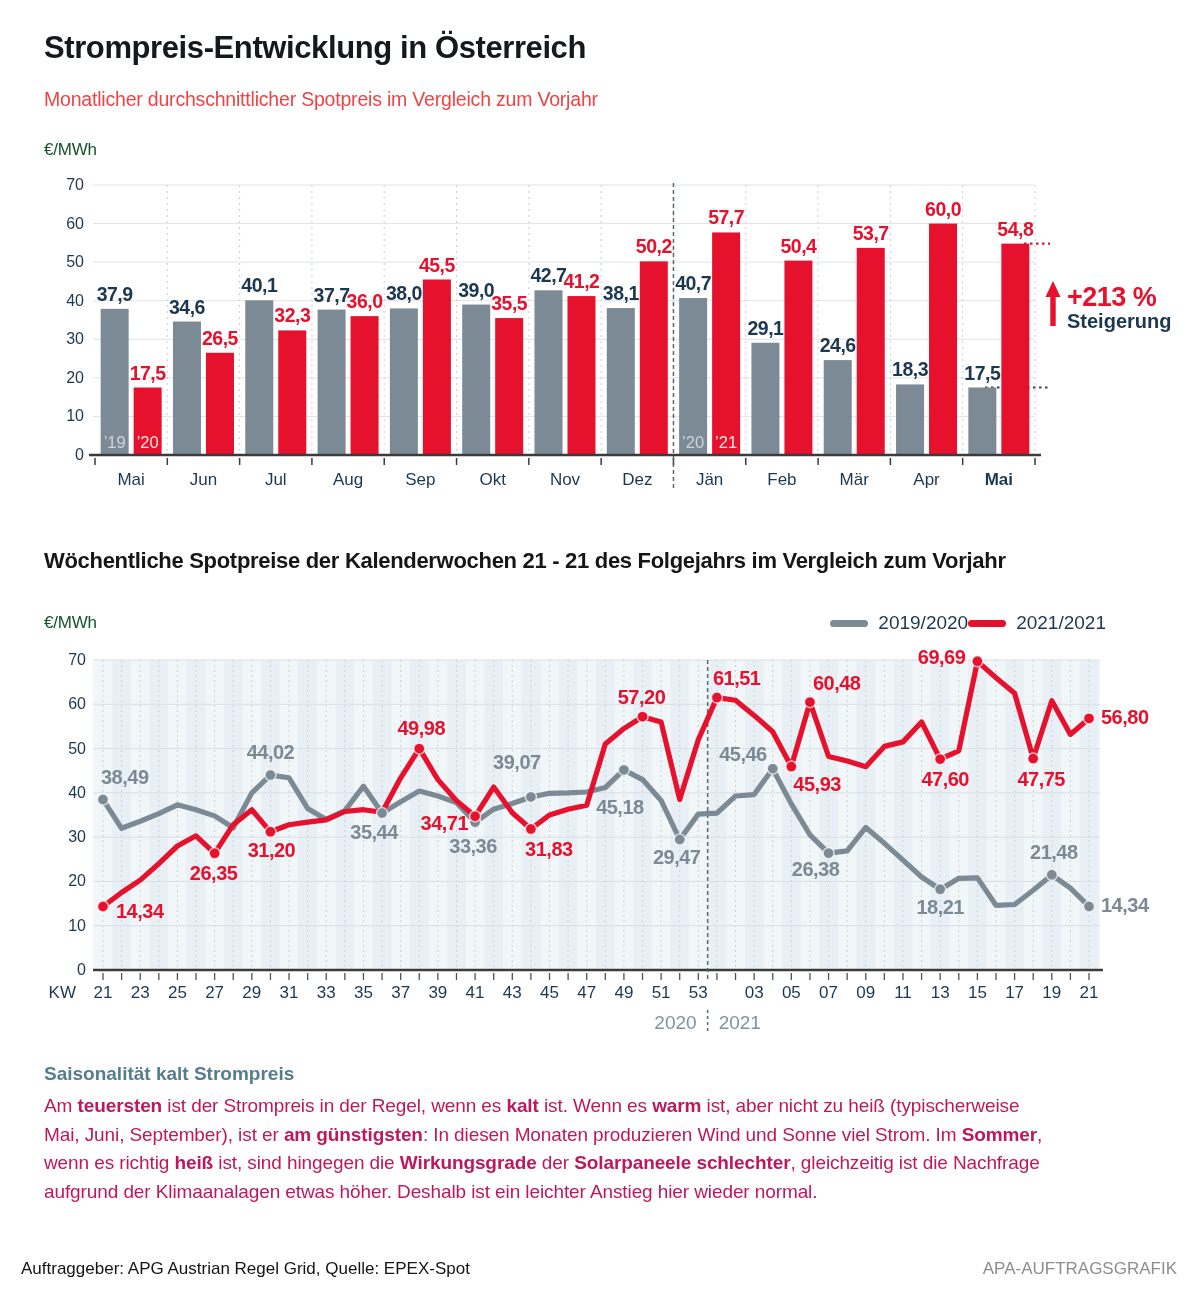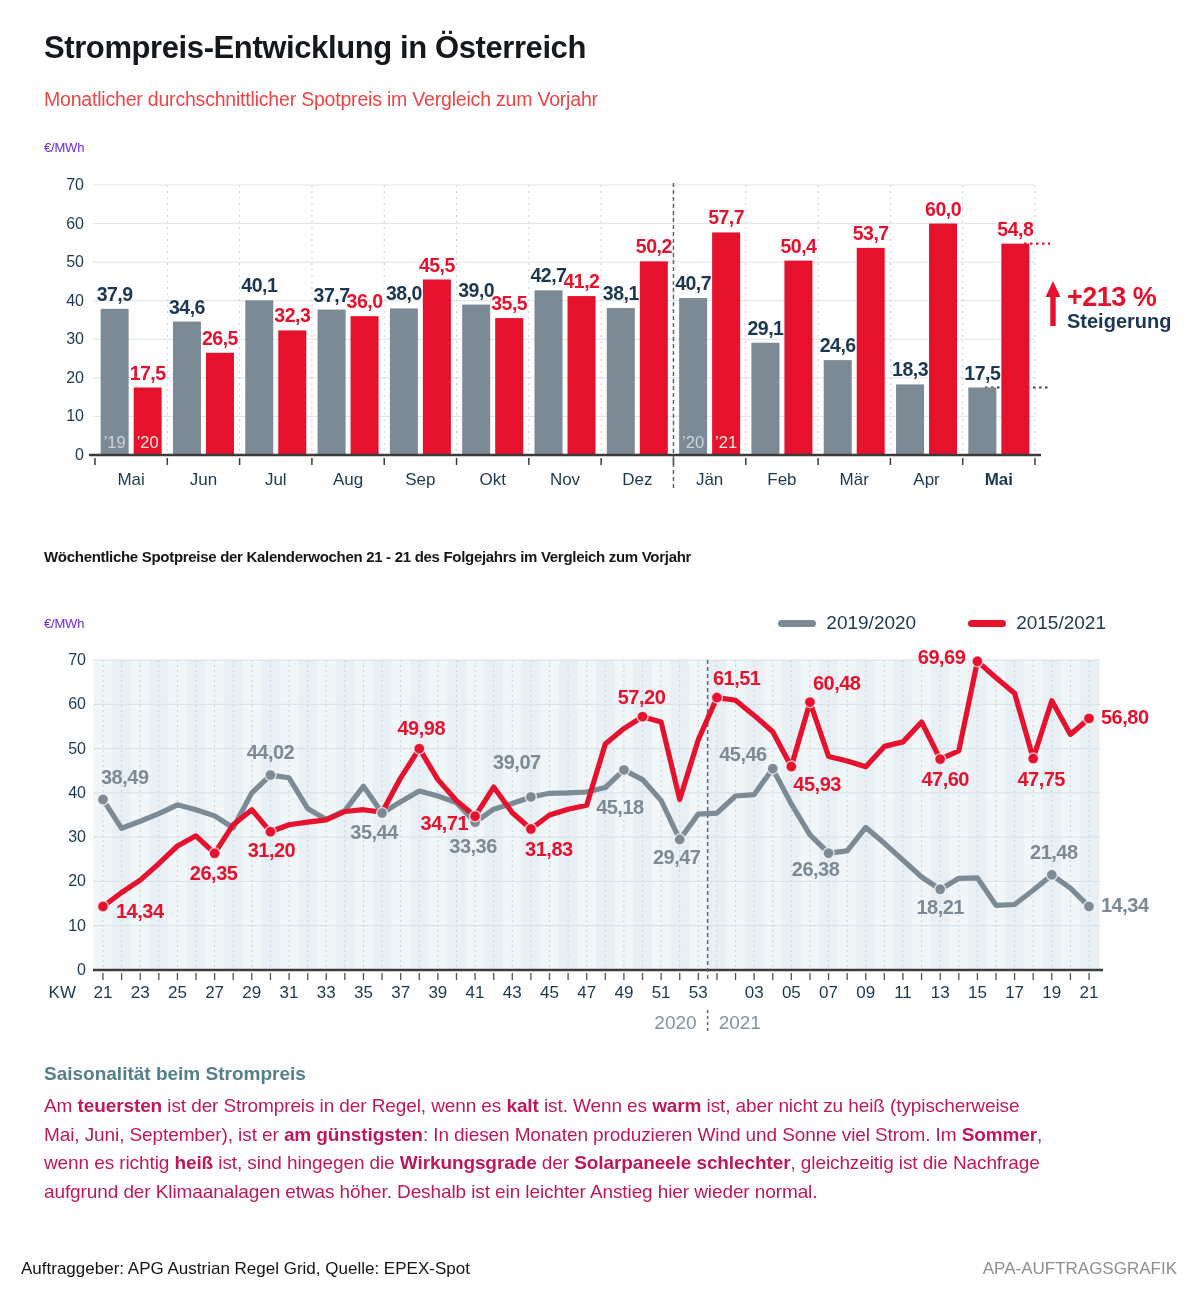--- a/index.html
+++ b/index.html
@@ -1,27 +1,27 @@
 <!DOCTYPE html>
 <html><head>
 <meta charset="utf-8">
 <style>
   html,body{margin:0;padding:0;background:#fff;}
   .page{position:relative;width:1200px;height:1303px;background:#ffffff;overflow:hidden;
         font-family:"Liberation Sans","DejaVu Sans",sans-serif;}
   .page-title{position:absolute;left:44px;top:30px;font-size:31px;font-weight:700;
               color:#15191d;letter-spacing:-0.4px;}
   .page-subtitle{position:absolute;left:44px;top:88px;font-size:19.5px;color:#ef4444;letter-spacing:-0.2px;}
-  .unit-label{font-size:13px;color:#6d28d9;letter-spacing:-0.2px;}
+  .unit-label{font-size:17px;color:#14532d;letter-spacing:-0.2px;}
   .unit-top{position:absolute;left:44px;top:140px;}
-  .section-title{position:absolute;left:44px;top:548px;font-size:15px;font-weight:700;
+  .section-title{position:absolute;left:44px;top:548px;font-size:22px;font-weight:700;
                  color:#161616;letter-spacing:-0.3px;}
   .legend-row{position:absolute;left:44px;top:612px;width:1062px;display:flex;
               justify-content:space-between;align-items:center;}
-  .legend{display:flex;gap:52px;align-items:flex-end;}
+  .legend{display:flex;align-items:flex-end;}
   .legend-item{display:flex;align-items:center;gap:10px;}
   .legend-swatch{width:38px;height:7px;border-radius:4px;}
   .legend-text{font-size:19px;color:#1c3850;}
   svg{position:absolute;left:0;}
   #bar-svg{top:165px;}
   #line-svg{top:648px;}
   .seasonality{position:absolute;left:44px;top:1063px;width:1122px;}
   .seasonality-heading{font-size:19px;font-weight:700;color:#557e8d;margin:0 0 7px 0;}
   .seasonality-text{font-size:19px;line-height:28.5px;color:#be185d;margin:0;letter-spacing:-0.1px;}
   .footer-left{position:absolute;left:21px;top:1259px;font-size:17px;color:#141414;}
@@ -174,21 +174,21 @@
 
   <div class="legend-row">
     <div class="unit-label">€/MWh</div>
     <div class="legend">
       <div class="legend-item">
         <span class="legend-swatch" id="swatch-gray" style="background: rgb(123, 138, 149);"></span>
         <span class="legend-text">2019/2020</span>
       </div>
       <div class="legend-item">
         <span class="legend-swatch" id="swatch-red" style="background: rgb(229, 17, 45);"></span>
-        <span class="legend-text">2015/2021</span>
+        <span class="legend-text">2021/2021</span>
       </div>
     </div>
   </div>
 
   <svg id="line-svg" width="1200" height="390" viewBox="0 0 1200 390">
       <g>
         <rect x="93" y="12" width="1007" height="310" fill="#f1f6f9"></rect>
         <rect x="112.30199999999999" y="12" width="18.604" height="310" fill="#e3ecf2" opacity="0.6"></rect>
         <rect x="149.51000000000002" y="12" width="18.604" height="310" fill="#e3ecf2" opacity="0.6"></rect>
         <rect x="186.718" y="12" width="18.604" height="310" fill="#e3ecf2" opacity="0.6"></rect>
@@ -433,19 +433,19 @@
         <circle cx="977.3879999999999" cy="13.372857142857129" r="5.5" fill="#e5112d" stroke="rgba(255,255,255,0.7)" stroke-width="1.5"></circle>
         <text x="965.3879999999999" y="16.37285714285713" text-anchor="end" font-size="20" font-weight="700" fill="#e5112d" letter-spacing="-0.5">69,69</text>
         <circle cx="1033.1999999999998" cy="110.53571428571428" r="5.5" fill="#e5112d" stroke="rgba(255,255,255,0.7)" stroke-width="1.5"></circle>
         <text x="1041.1999999999998" y="137.53571428571428" text-anchor="middle" font-size="20" font-weight="700" fill="#e5112d" letter-spacing="-0.5">47,75</text>
         <circle cx="1089.012" cy="70.45714285714286" r="5.5" fill="#e5112d" stroke="rgba(255,255,255,0.7)" stroke-width="1.5"></circle>
         <text x="1101.012" y="76.45714285714286" text-anchor="start" font-size="20" font-weight="700" fill="#e5112d" letter-spacing="-0.5">56,80</text>
       </g>
     </svg>
 
   <div class="seasonality">
-    <p class="seasonality-heading">Saisonalität beim Strompreis</p>
+    <p class="seasonality-heading">Saisonalität kalt Strompreis</p>
     <p class="seasonality-text"><span>Am </span><span style="font-weight: 700;">teuersten</span><span> ist der Strompreis in der Regel, wenn es </span><span style="font-weight: 700;">kalt</span><span> ist. Wenn es </span><span style="font-weight: 700;">warm</span><span> ist, aber nicht zu heiß (typischerweise</span><br><span>Mai, Juni, September), ist er </span><span style="font-weight: 700;">am günstigsten</span><span>: In diesen Monaten produzieren Wind und Sonne viel Strom. Im </span><span style="font-weight: 700;">Sommer</span><span>,</span><br><span>wenn es richtig </span><span style="font-weight: 700;">heiß</span><span> ist, sind hingegen die </span><span style="font-weight: 700;">Wirkungsgrade</span><span> der </span><span style="font-weight: 700;">Solarpaneele schlechter</span><span>, gleichzeitig ist die Nachfrage</span><br><span>aufgrund der Klimaanalagen etwas höher. Deshalb ist ein leichter Anstieg hier wieder normal.</span></p>
   </div>
 
   <div class="footer-left">Auftraggeber: APG Austrian Regel Grid, Quelle: EPEX-Spot</div>
   <div class="footer-right">APA-AUFTRAGSGRAFIK</div>
 </div>
 
 </body></html>

